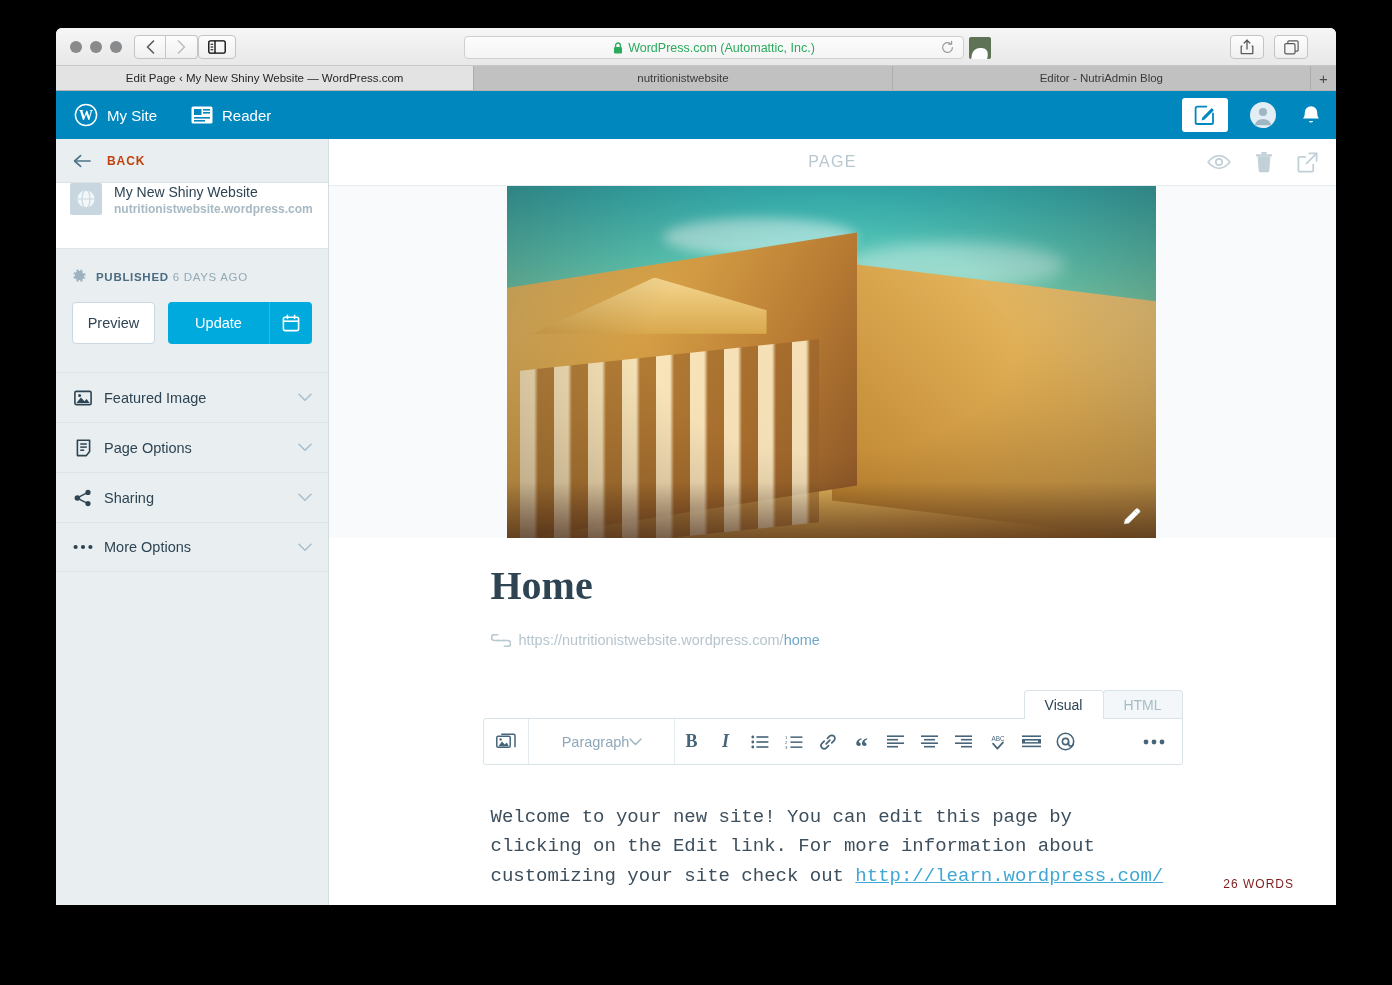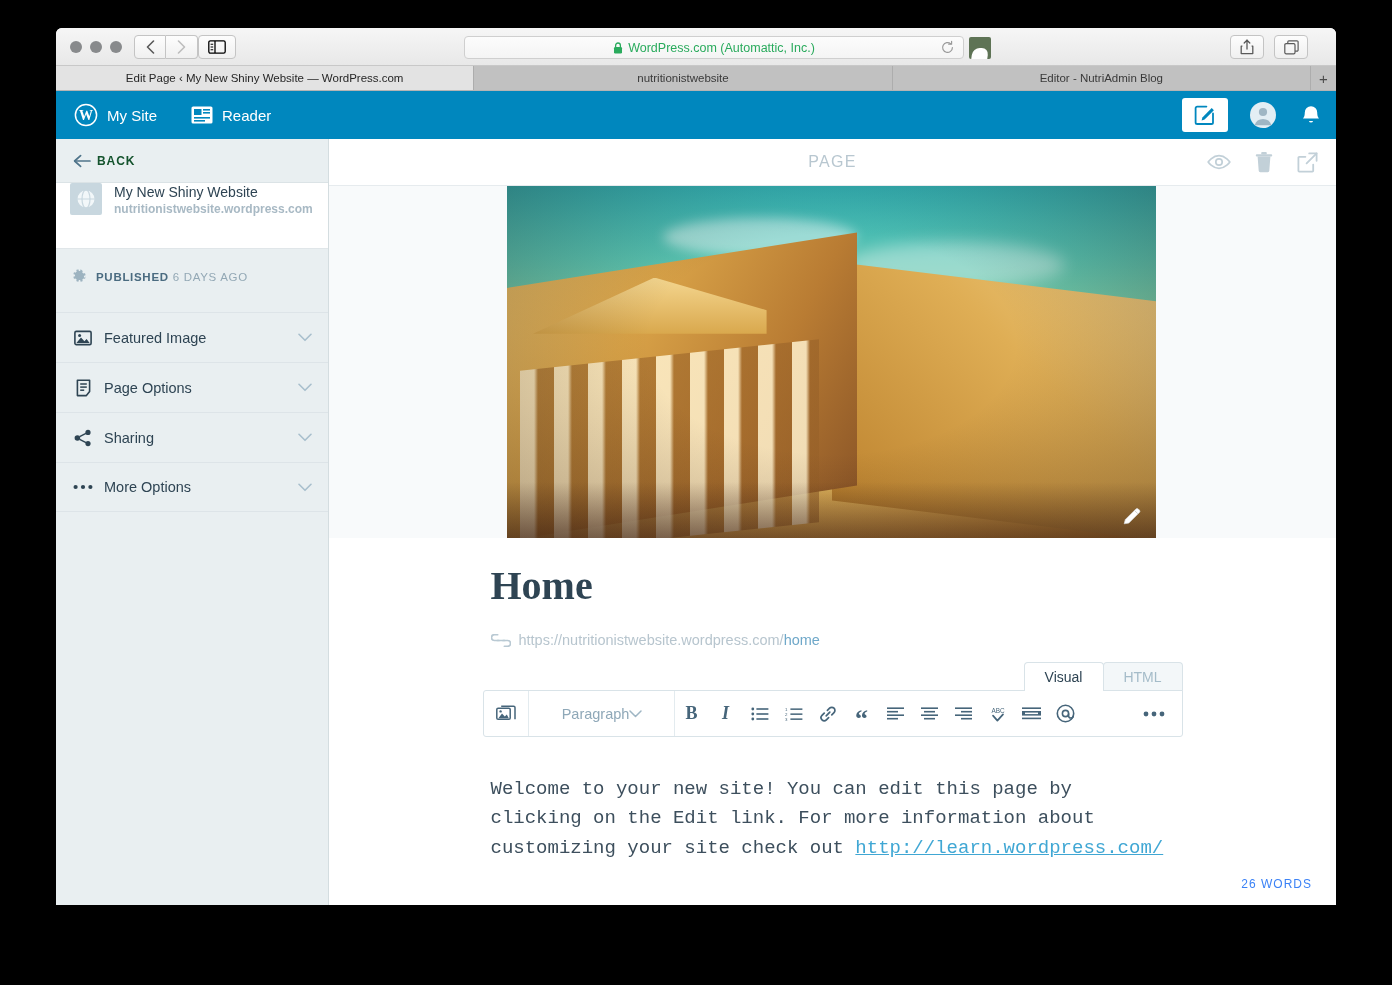--- a/index.html
+++ b/index.html
@@ -123,21 +123,21 @@
   
   #body { position: relative; height: 766px; display: flex; background: #fff; }
 
   
   #sidebar { width: 273px; background: #e9eff1; border-right: 1px solid #d4dde0; }
   #backrow {
     height: 44px; display: flex; align-items: center; padding-left: 17px;
     border-bottom: 1px solid #dbe3e6;
   }
   #backrow .lbl {
-    font-size: 12px; letter-spacing: .9px; color: #14532d; margin-left: 6px; font-weight: 600;
+    font-size: 12px; letter-spacing: .9px; color: #c2410c; margin-left: 16px; font-weight: 600;
   }
   #siterow {
     background: #fff; height: 66px; display: flex; 
     padding: 0 14px; border-bottom: 1px solid #e0e6e9;
   }
   #site-icon {
     width: 32px; height: 32px; background: #c8d7df; border-radius: 2px;
     display: flex; align-items: center; justify-content: center; flex: none;
   }
   #siterow .txt { margin-left: 12px; overflow: hidden; }
@@ -252,20 +252,21 @@
   #permalink-row .ic { color: #b9c9d3; display:flex; }
   #permalink-text { margin-left: 8px; font-size: 14.5px; color: #b7c5ce; }
   #permalink-text .slug { color: #6fa8c9; }
 
   #editor-tabs { display: flex; justify-content: flex-end; margin-top: 14px; }
   .ed-tab {
     width: 80px; height: 29px; font-size: 14px;
     display: flex; align-items: center; justify-content: center;
     border: 1px solid #d9e3e8; border-bottom: none;
     border-radius: 4px 4px 0 0;
+    margin-top: 28px;
   }
   .ed-tab.active { background: #fff; color: #2e4453; position: relative; z-index: 3; }
   .ed-tab.inactive { background: #f3f7f9; color: #a5bcc9; margin-left: -1px; }
 
   #toolbar {
     height: 47px; border: 1px solid #d9e3e8; background: #fff;
     display: flex; align-items: center; margin-top: -1px;
     position: relative; z-index: 2; border-radius: 3px 0 3px 3px;
   }
   .tb-cell { display: flex; align-items: center; justify-content: center; height: 100%; color: #46657a; }
@@ -279,22 +280,22 @@
   #tb-dots { margin-left: auto; width: 56px; }
 
   #content-body {
     font-family: Liberation Mono, monospace;
     font-size: 19px; line-height: 1.55; color: #3d4f5d;
     padding: 38px 8px 0 8px;
   }
   #content-body a { color: #40a7d4; }
 
   #wordcount {
-    position: absolute; right: 24px; bottom: 14px;
-    font-size: 12px; letter-spacing: 1px; color: #3b82f6;
+    position: absolute; right: 42px; bottom: 14px;
+    font-size: 12px; letter-spacing: 1px; color: #7f1d1d;
   }
 
   svg { display: block; }
 </style>
 </head>
 <body>
 
 <div id="window">
 
   <div id="titlebar">
@@ -467,20 +468,36 @@
               <path fill="#9db3c0" d="M14 9.2l-1.3-.3a4.9 4.9 0 0 0 0-1.8L14 6.8a.5.5 0 0 0 .4-.6l-.4-1.5a.5.5 0 0 0-.6-.3l-1.2.5a4.9 4.9 0 0 0-1.3-1.3l.5-1.2a.5.5 0 0 0-.3-.6L9.6.4A.5.5 0 0 0 9 .8l-.3 1.3a4.9 4.9 0 0 0-1.4 0L7 .8a.5.5 0 0 0-.6-.4L4.9.8a.5.5 0 0 0-.3.6l.5 1.2a4.9 4.9 0 0 0-1.3 1.3l-1.2-.5a.5.5 0 0 0-.6.3L1.6 5.1a.5.5 0 0 0 .4.6l1.3.3a4.9 4.9 0 0 0 0 1.8l-1.3.3a.5.5 0 0 0-.4.6l.4 1.5a.5.5 0 0 0 .6.3l1.2-.5a4.9 4.9 0 0 0 1.3 1.3l-.5 1.2a.5.5 0 0 0 .3.6l1.5.4a.5.5 0 0 0 .6-.4l.3-1.3a4.9 4.9 0 0 0 1.4 0l.3 1.3a.5.5 0 0 0 .6.4l1.5-.4a.5.5 0 0 0 .3-.6l-.5-1.2a4.9 4.9 0 0 0 1.3-1.3l1.2.5a.5.5 0 0 0 .6-.3l.4-1.5a.5.5 0 0 0-.4-.6z"></path>
             </svg>
           </span>
           <span class="txt">
             <span id="status-state">PUBLISHED</span>
             <span id="status-when">6 DAYS AGO</span>
           </span>
         </div>
       </div>
 
+      <div id="actionrow">
+        <div id="preview-btn">Preview</div>
+        <div id="update-group">
+          <div id="update-btn">Update</div>
+          <div id="schedule-btn">
+            <span>
+              <svg width="18" height="18" viewBox="0 0 18 18">
+                <rect x="1.4" y="3.2" width="15.2" height="13.4" rx="1.6" fill="none" stroke="#fff" stroke-width="1.6"></rect>
+                <line x1="1.4" y1="7.2" x2="16.6" y2="7.2" stroke="#fff" stroke-width="1.6"></line>
+                <line x1="5.4" y1="1.4" x2="5.4" y2="4.4" stroke="#fff" stroke-width="1.6" stroke-linecap="round"></line>
+                <line x1="12.6" y1="1.4" x2="12.6" y2="4.4" stroke="#fff" stroke-width="1.6" stroke-linecap="round"></line>
+              </svg>
+            </span>
+          </div>
+        </div>
+      </div>
 
       <div id="accordion">
 
         <div class="acc-item">
           <span class="ic">
             <svg width="18" height="16" viewBox="0 0 18 16">
               <rect x="0.9" y="1.4" width="16.2" height="13.2" rx="1.4" fill="none" stroke="#2e4453" stroke-width="1.6"></rect>
               <circle cx="5.6" cy="5.6" r="1.5" fill="#2e4453"></circle>
               <path d="M2.4 13 L7 7.6 L10.4 11.2 L12.6 9 L15.6 13 Z" fill="#2e4453"></path>
             </svg>

